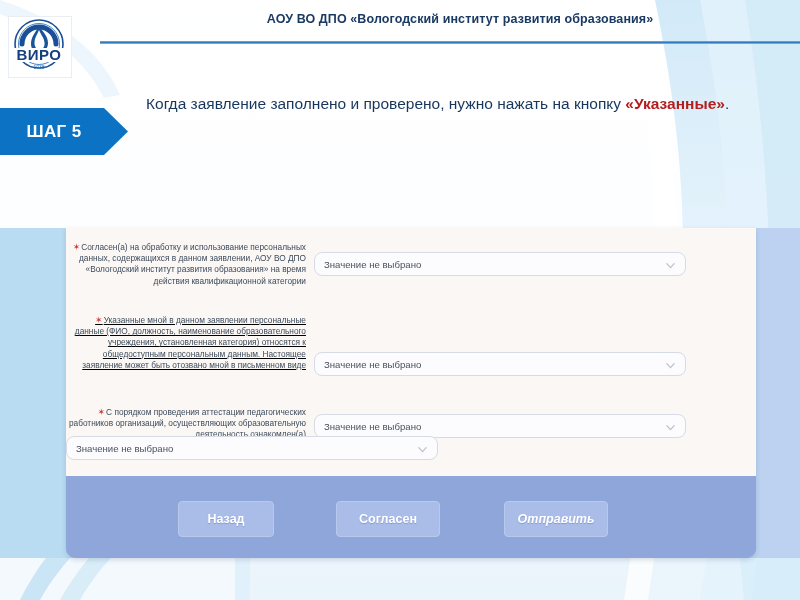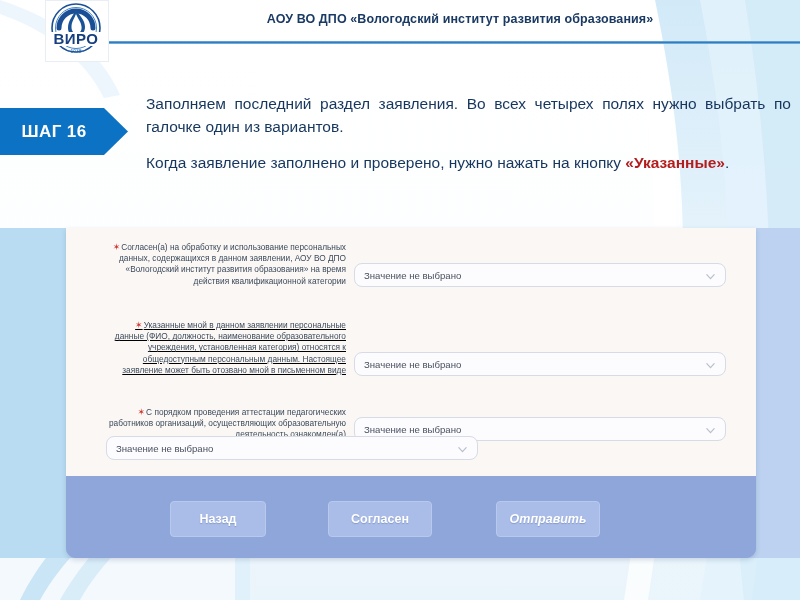--- a/index.html
+++ b/index.html
@@ -55,26 +55,25 @@
     top: 41px;
     width: 700px;
     height: 3px;
     background: linear-gradient(180deg, #7fb6e0 0%, #2f7cc0 45%, #2f7cc0 60%, #9ecbe9 100%);
   }
 
   
   .logo-box {
     position: absolute;
     left: 8px;
-    top: 0;
+    top: 16px;
     width: 62px;
     height: 60px;
     background: #ffffff;
     border: 1px solid #e9eef4;
-    margin-left: 37px;
   }
   .logo-box svg { display: block; }
 
   
   .step-badge {
     position: absolute;
     left: 0px;
     top: 108px;
     width: 128px;
     height: 47px;
@@ -162,22 +161,21 @@
     height: 82px;
     background: #8fa6db;
   }
 
   
   .form-row {
     position: absolute;
     left: 0;
     width: 690px;
     display: flex;
-    align-items: flex-end;
-    margin-left: 40px;
+    align-items: center;
   }
   .row-label {
     width: 248px;
     padding-right: 8px;
     text-align: right;
     font-size: 8.3px;
     line-height: 11.2px;
     color: #3c4a5a;
     box-sizing: border-box;
   }
@@ -209,21 +207,21 @@
     right: 9px;
     top: 7px;
     width: 11px;
     height: 11px;
   }
   .chevron svg { display: block; }
 
   
   .btn-row {
     position: absolute;
-    left: 0;
+    left: 8px;
     top: 248px;
     width: 690px;
     height: 82px;
   }
   .btn {
     position: absolute;
     top: 25px;
     height: 36px;
     background: #aabde8;
     border: 1px solid #b9c9ec;
@@ -286,25 +284,24 @@
       <rect x="5" y="31" width="50" height="14" fill="#ffffff"></rect>
       <text x="30" y="43" text-anchor="middle" font-family="'Liberation Sans', sans-serif" font-size="15" font-weight="bold" fill="#153f7e" letter-spacing="0.5">ВИРО</text>
       <text x="30" y="51.5" text-anchor="middle" font-family="'Liberation Sans', sans-serif" font-size="5" fill="#2a6bb0">~1938~</text>
     </svg>
   </div>
 
   <div class="step-badge">
     <svg viewBox="0 0 128 47" xmlns="http://www.w3.org/2000/svg">
       <path d="M0,0 L104,0 L128,23.5 L104,47 L0,47 Z" fill="#0b72c4"></path>
     </svg>
-    <div class="step-badge-label">ШАГ 16</div>
+    <div class="step-badge-label">ШАГ 5</div>
   </div>
 
   <div class="intro">
-    <p>Заполняем последний раздел заявления. Во всех четырех полях нужно выбрать по галочке один из вариантов.</p>
     <p><span>Когда заявление заполнено и проверено, нужно нажать на кнопку </span><span class="accent-red">«Указанные»</span><span>.</span></p>
   </div>
 
   <div class="shot">
     <div class="shot-bg"></div>
     <div class="shot-bg-light"></div>
 
     <div class="shot-panel">
       <div class="form-area">
 

